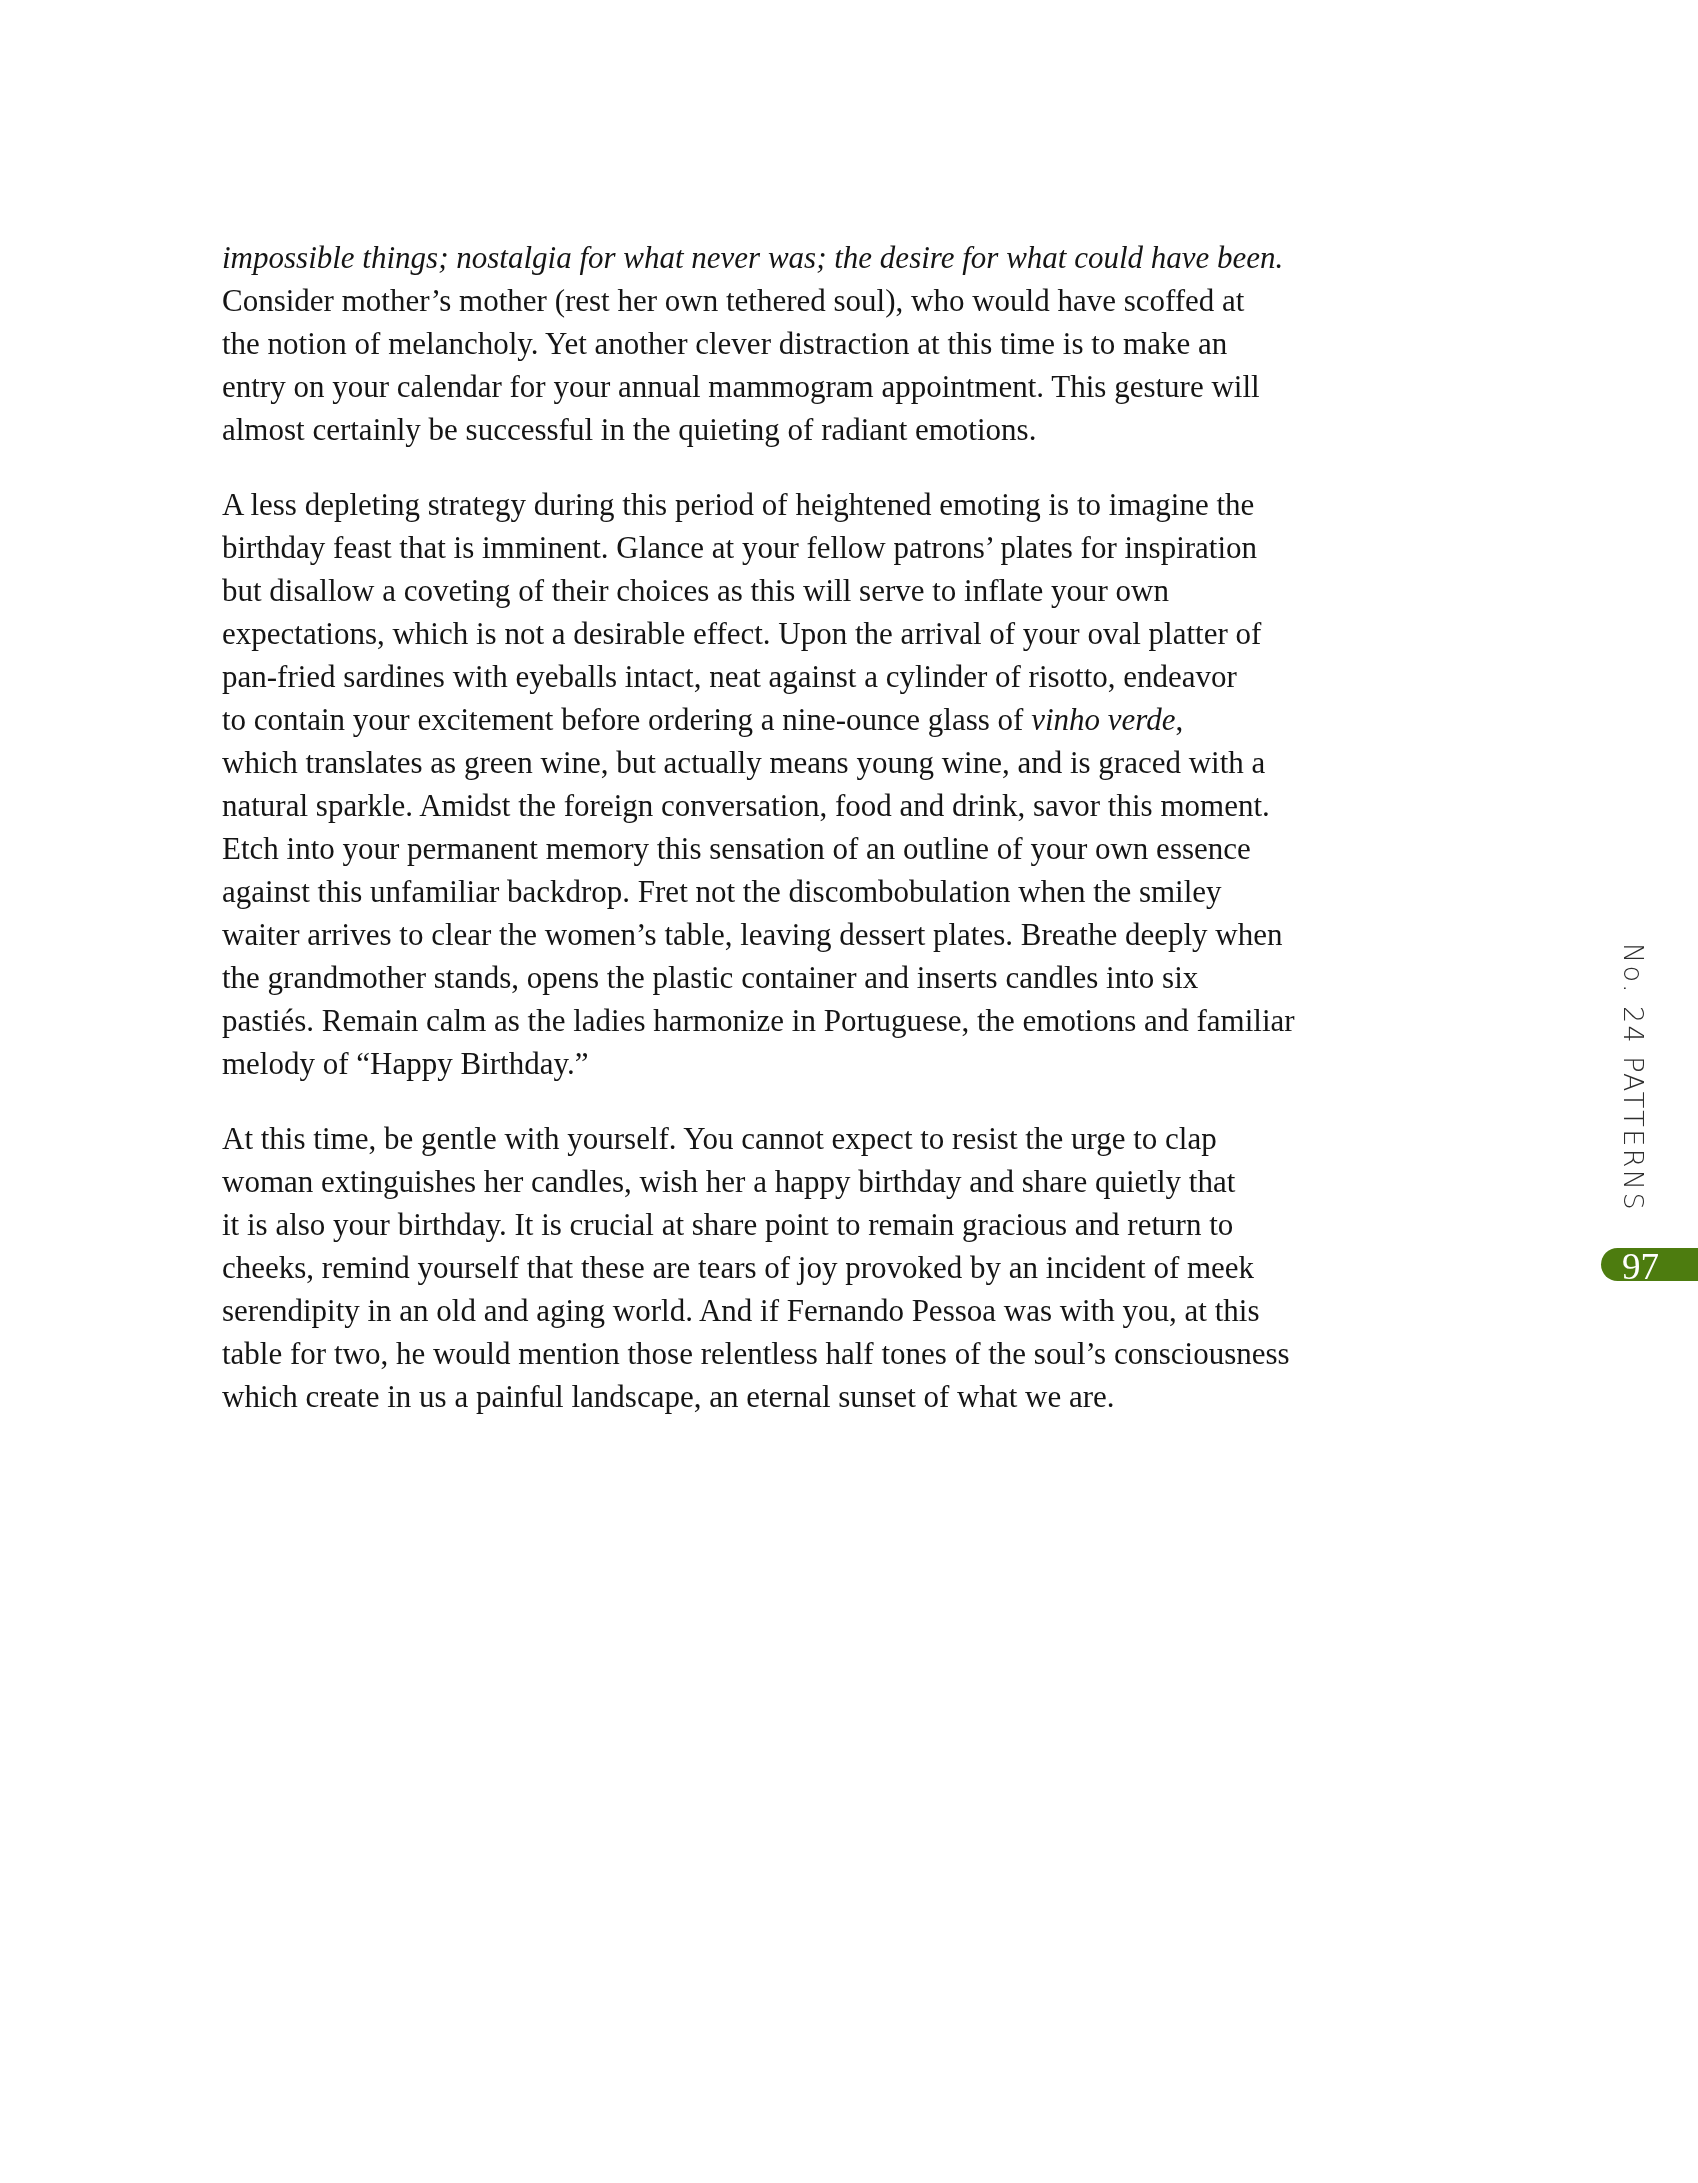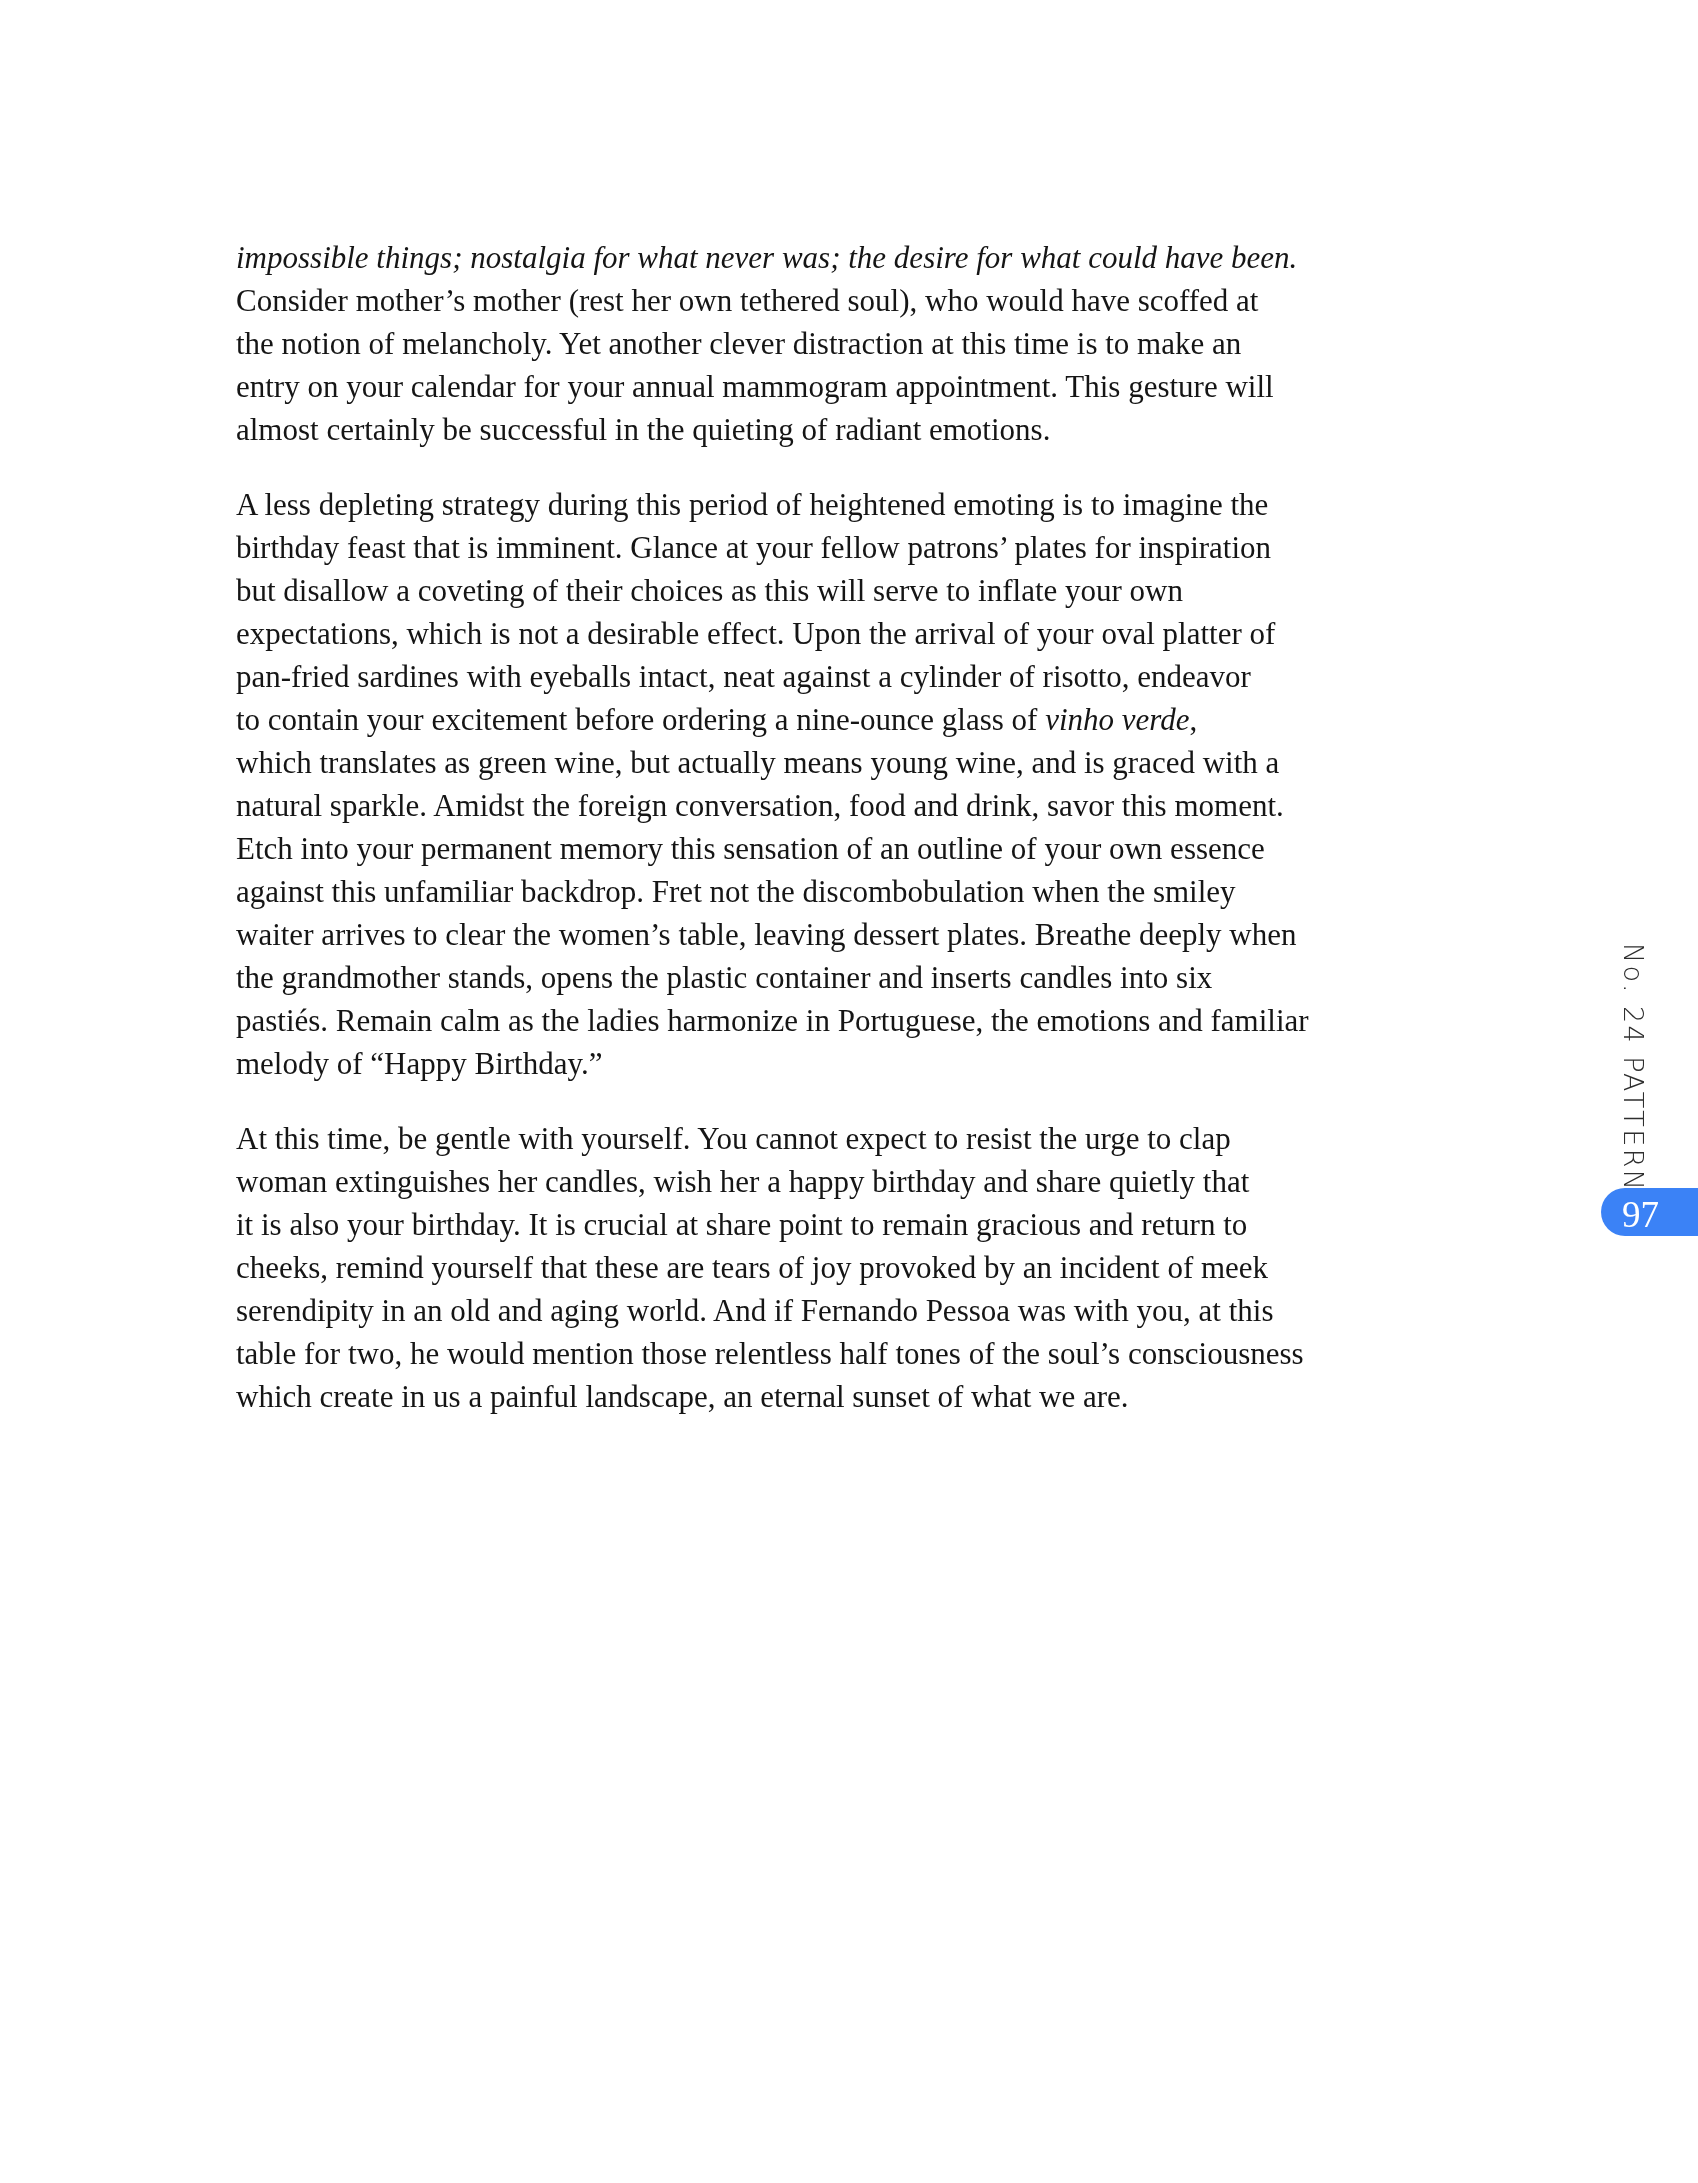--- a/index.html
+++ b/index.html
@@ -14,21 +14,21 @@
     overflow: hidden;
     font-family: "Liberation Serif", serif;
   }
   .page {
     position: absolute;
     inset: 0;
     background: #ffffff;
   }
   .body-text {
     position: absolute;
-    left: 236px;
+    left: 222px;
     top: 236px;
     width: 1261px;
     color: #151515;
     font-size: 31px;
     line-height: 43px;
   }
   .paragraph {
     margin: 0;
   }
   .paragraph + .paragraph {
@@ -48,24 +48,24 @@
     font-family: "DejaVu Sans", "Liberation Sans", sans-serif;
     font-weight: 200;
     font-size: 27px;
     letter-spacing: 2.4px;
     color: #2e2e2e;
     white-space: nowrap;
   }
   .page-number-badge {
     position: absolute;
     left: 1601px;
-    top: 1188px;
+    top: 1248px;
     width: 97px;
-    height: 48px;
-    background: #3b82f6;
+    height: 33px;
+    background: #4d7c0f;
     border-radius: 24px 0 0 24px;
     display: flex;
     align-items: center;
   }
   .page-number {
     color: #ffffff;
     font-family: "Liberation Serif", serif;
     font-size: 37px;
     padding-left: 21px;
     line-height: 1;

